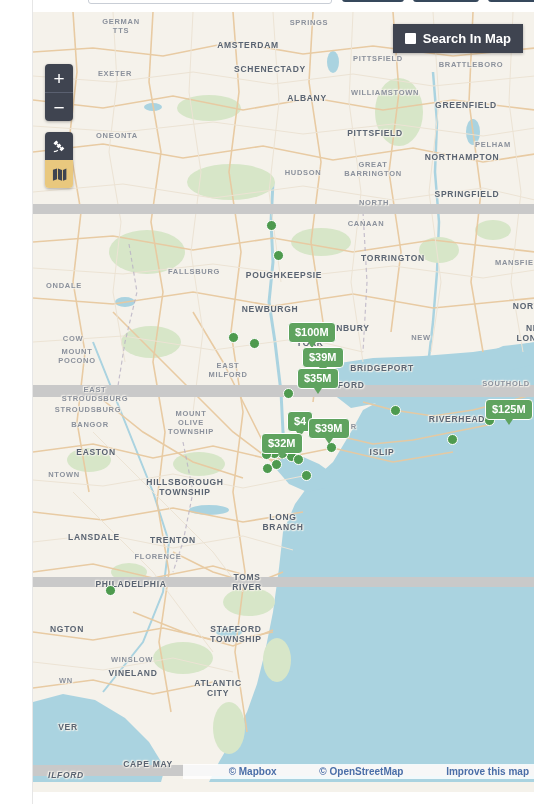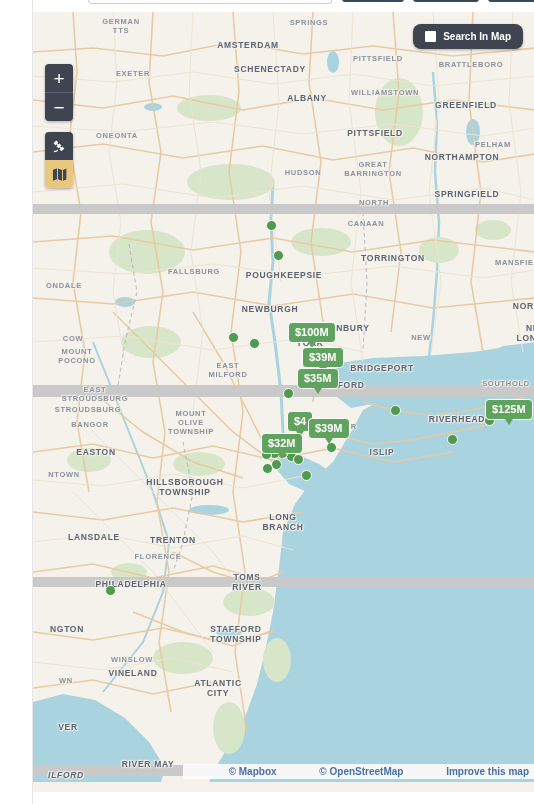--- a/index.html
+++ b/index.html
@@ -54,22 +54,22 @@
 
   
   #layer-ctl{position:absolute;left:12px;top:120px;z-index:20;width:28px;border-radius:4px;
     overflow:hidden;box-shadow:0 1px 3px rgba(0,0,0,.3);}
   .layer-b{height:28px;display:flex;align-items:center;justify-content:center;cursor:pointer;}
   #layer-sat{background:#3f4450;}
   #layer-map{background:#e9c87e;}
 
   
   #search-in-map{position:absolute;right:12px;top:12px;z-index:20;background:#3f4450;color:#fff;
-    border-radius:8px;padding:7px 12px;display:flex;align-items:center;gap:7px;
-    font-size:10px;font-weight:bold;cursor:pointer;box-shadow:0 1px 3px rgba(0,0,0,.3);}
+    border-radius:0;padding:7px 12px;display:flex;align-items:center;gap:7px;
+    font-size:13px;font-weight:bold;cursor:pointer;box-shadow:0 1px 3px rgba(0,0,0,.3);}
   #sim-box{width:11px;height:11px;background:#fff;border-radius:1px;flex:none;}
 
   
   .dot{position:absolute;width:11px;height:11px;border-radius:50%;background:#4e9a4e;
     border:1.5px solid #ffffff;box-sizing:border-box;z-index:10;cursor:pointer;}
   .price{position:absolute;z-index:12;background:#5fa35f;border:1.5px solid #ffffff;
     border-radius:4px;color:#ffffff;font-size:11px;font-weight:bold;padding:3px 6px 4px;
     white-space:nowrap;cursor:pointer;box-sizing:border-box;line-height:1.1;}
   .price:after{content:"";position:absolute;left:50%;margin-left:-4px;bottom:-6px;width:0;height:0;
     border-left:4px solid transparent;border-right:4px solid transparent;border-top:6px solid #5fa35f;}
@@ -204,21 +204,21 @@
       <div class="tile-gap" id="gap-3"></div>
       <div class="tile-gap" id="gap-4"></div>
 
       <div id="places-layer">
           <div class="lbl sm" style="left: 88px; top: 14px; transform: translate(-50%, -50%);">GERMAN
 TTS</div>
           <div class="lbl sm" style="left: 276px; top: 10px; transform: translate(-50%, -50%);">SPRINGS</div>
           <div class="lbl md" style="left: 215px; top: 33px; transform: translate(-50%, -50%);">AMSTERDAM</div>
           <div class="lbl sm" style="left: 345px; top: 46px; transform: translate(-50%, -50%);">PITTSFIELD</div>
           <div class="lbl sm" style="left: 438px; top: 52px; transform: translate(-50%, -50%);">BRATTLEBORO</div>
-          <div class="lbl sm" style="left: 76px; top: 61px; transform: translate(-50%, -50%); padding-left: 48px;">EXETER</div>
+          <div class="lbl sm" style="left: 82px; top: 61px; transform: translate(-50%, -50%);">EXETER</div>
           <div class="lbl md" style="left: 237px; top: 57px; transform: translate(-50%, -50%);">SCHENECTADY</div>
           <div class="lbl sm" style="left: 352px; top: 80px; transform: translate(-50%, -50%);">WILLIAMSTOWN</div>
           <div class="lbl md" style="left: 433px; top: 93px; transform: translate(-50%, -50%);">GREENFIELD</div>
           <div class="lbl md" style="left: 274px; top: 86px; transform: translate(-50%, -50%);">ALBANY</div>
           <div class="lbl sm" style="left: 84px; top: 123px; transform: translate(-50%, -50%);">ONEONTA</div>
           <div class="lbl md" style="left: 342px; top: 121px; transform: translate(-50%, -50%);">PITTSFIELD</div>
           <div class="lbl sm" style="left: 460px; top: 132px; transform: translate(-50%, -50%);">PELHAM</div>
           <div class="lbl md" style="left: 429px; top: 145px; transform: translate(-50%, -50%);">NORTHAMPTON</div>
           <div class="lbl sm" style="left: 270px; top: 160px; transform: translate(-50%, -50%);">HUDSON</div>
           <div class="lbl sm" style="left: 340px; top: 157px; transform: translate(-50%, -50%);">GREAT
@@ -271,21 +271,21 @@
 RIVER</div>
           <div class="lbl md" style="left: 34px; top: 617px; transform: translate(-50%, -50%);">NGTON</div>
           <div class="lbl md" style="left: 203px; top: 622px; transform: translate(-50%, -50%);">STAFFORD
 TOWNSHIP</div>
           <div class="lbl sm" style="left: 99px; top: 631px; transform: translate(-50%, -50%); margin-top: 16px;">WINSLOW</div>
           <div class="lbl md" style="left: 100px; top: 661px; transform: translate(-50%, -50%);">VINELAND</div>
           <div class="lbl sm" style="left: 33px; top: 668px; transform: translate(-50%, -50%);">WN</div>
           <div class="lbl md" style="left: 185px; top: 676px; transform: translate(-50%, -50%);">ATLANTIC
 CITY</div>
           <div class="lbl md" style="left: 35px; top: 715px; transform: translate(-50%, -50%);">VER</div>
-          <div class="lbl md" style="left: 115px; top: 752px; transform: translate(-50%, -50%);">RIVER MAY</div>
+          <div class="lbl md" style="left: 115px; top: 752px; transform: translate(-50%, -50%);">CAPE MAY</div>
           <div class="lbl md" style="left: 33px; top: 763px; transform: translate(-50%, -50%); font-style: italic;">ILFORD</div>
         </div>
 
       <div id="markers-layer">
           <div class="dot" style="left: 232.5px; top: 207.5px;"></div>
           <div class="dot" style="left: 239.5px; top: 237.5px;"></div>
           <div class="dot" style="left: 194.5px; top: 319.5px;"></div>
           <div class="dot" style="left: 215.5px; top: 325.5px;"></div>
           <div class="dot" style="left: 249.5px; top: 375.5px;"></div>
           <div class="dot" style="left: 356.5px; top: 392.5px;"></div>

